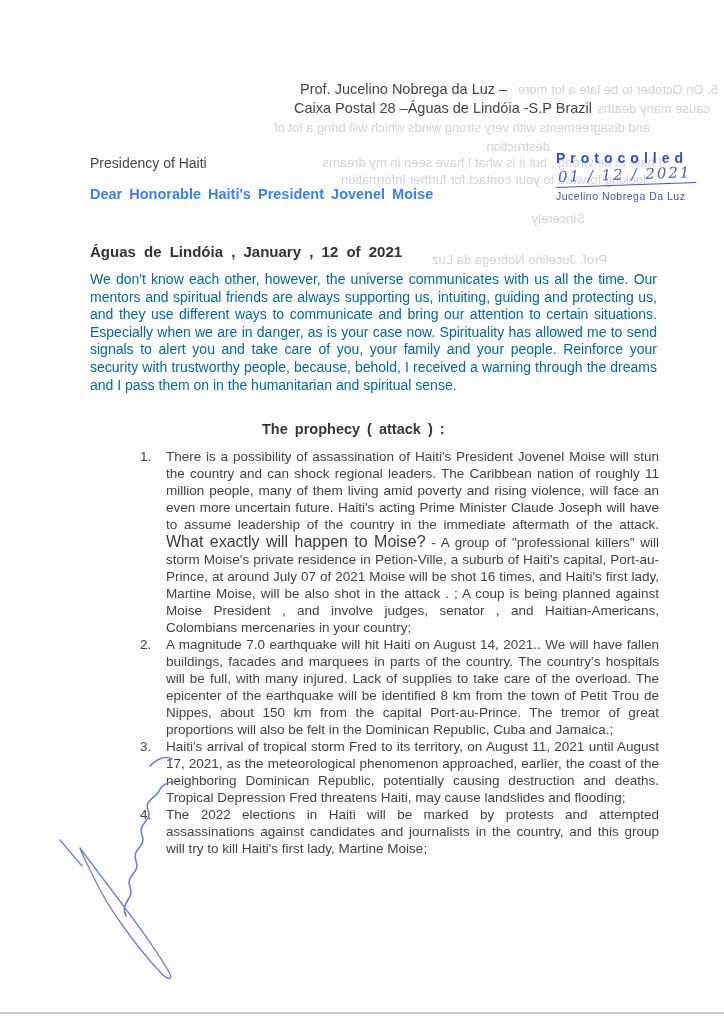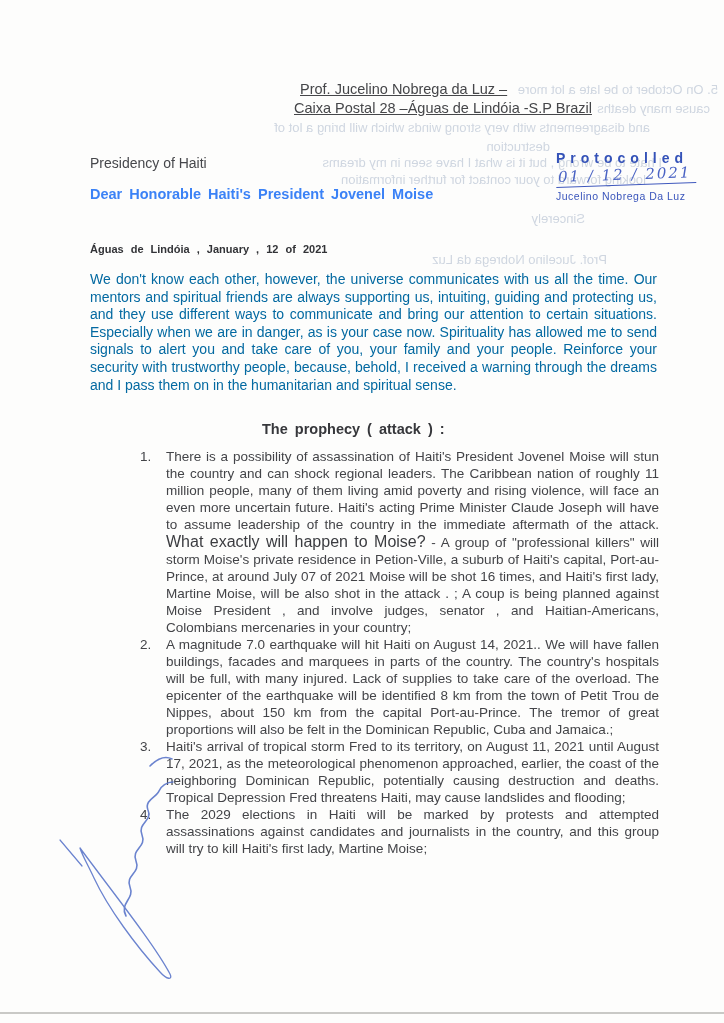--- a/index.html
+++ b/index.html
@@ -7,25 +7,25 @@
     position:relative;
     width:724px;height:1023px;
     margin:0 auto;
     background:#fdfdfc;
     overflow:hidden;
     font-family:"Liberation Sans", sans-serif;
     color:#3e3f43;
   }
   .abs{position:absolute;}
   
-  .sender{top:80px;left:300px;font-size:14.5px;line-height:19px;color:#454649;text-decoration:underline;}
+  .sender{top:80px;left:300px;font-size:14.5px;line-height:19px;color:#454649;}
   .org-line{top:155px;left:90px;font-size:14px;color:#46474b;}
   .salutation{top:186px;left:90px;font-size:14.5px;font-weight:bold;color:#3b82f6;word-spacing:3px;}
   .address-line{top:216px;left:90px;font-size:14px;color:#46474b;}
-  .date-line{top:243px;left:90px;font-size:11px;font-weight:bold;color:#323337;word-spacing:4px;}
+  .date-line{top:243px;left:90px;font-size:15px;font-weight:bold;color:#323337;word-spacing:4px;}
   .intro{top:271px;left:90px;width:567px;font-size:14px;line-height:17.6px;text-align:justify;color:#0369a1;}
   .prophecy-heading{top:421px;left:262px;font-size:14.5px;font-weight:bold;color:#36373b;word-spacing:3px;}
   .list{top:448px;left:140px;width:519px;}
   .list-item{display:flex;font-size:13.5px;line-height:17px;color:#434448;margin:0;}
   .list-num{width:26px;flex:0 0 26px;}
   .list-text{flex:1;text-align:justify;}
   .highlight{font-size:16px;color:#3b3c40;}
   
   .stamp{top:150px;left:556px;width:162px;color:#3452b8;}
   .stamp-title{font-size:14px;font-weight:bold;letter-spacing:5px;white-space:nowrap;}
@@ -88,21 +88,21 @@
     <div class="list-item">
       <span class="list-num">2.</span>
       <span class="list-text">A magnitude 7.0 earthquake will hit Haiti on August 14, 2021.. We will have fallen buildings, facades and marquees in parts of the country. The country's hospitals will be full, with many injured. Lack of supplies to take care of the overload. The epicenter of the earthquake will be identified 8 km from the town of Petit Trou de Nippes, about 150 km from the capital Port-au-Prince. The tremor of great proportions will also be felt in the Dominican Republic, Cuba and Jamaica.;</span>
     </div>
     <div class="list-item">
       <span class="list-num">3.</span>
       <span class="list-text">Haiti's arrival of tropical storm Fred to its territory, on August 11, 2021 until August 17, 2021, as the meteorological phenomenon approached, earlier, the coast of the neighboring Dominican Republic, potentially causing destruction and deaths. Tropical Depression Fred threatens Haiti, may cause landslides and flooding;</span>
     </div>
     <div class="list-item">
       <span class="list-num">4.</span>
-      <span class="list-text">The 2029 elections in Haiti will be marked by protests and attempted assassinations against candidates and journalists in the country, and this group will try  to kill Haiti's first lady, Martine Moise;</span>
+      <span class="list-text">The 2022 elections in Haiti will be marked by protests and attempted assassinations against candidates and journalists in the country, and this group will try  to kill Haiti's first lady, Martine Moise;</span>
     </div>
   </div>
 
   <svg class="abs signature" width="210" height="250" viewBox="0 0 210 250">
     <g fill="none" stroke="#5b76ca" stroke-width="1.6" stroke-linecap="round" opacity="0.9">
 
       <path d="M 74 168
                c -7 -13 9 -17 4 -29
                c -5 -12 11 -14 6 -26
                c -5 -12 11 -14 6 -26

